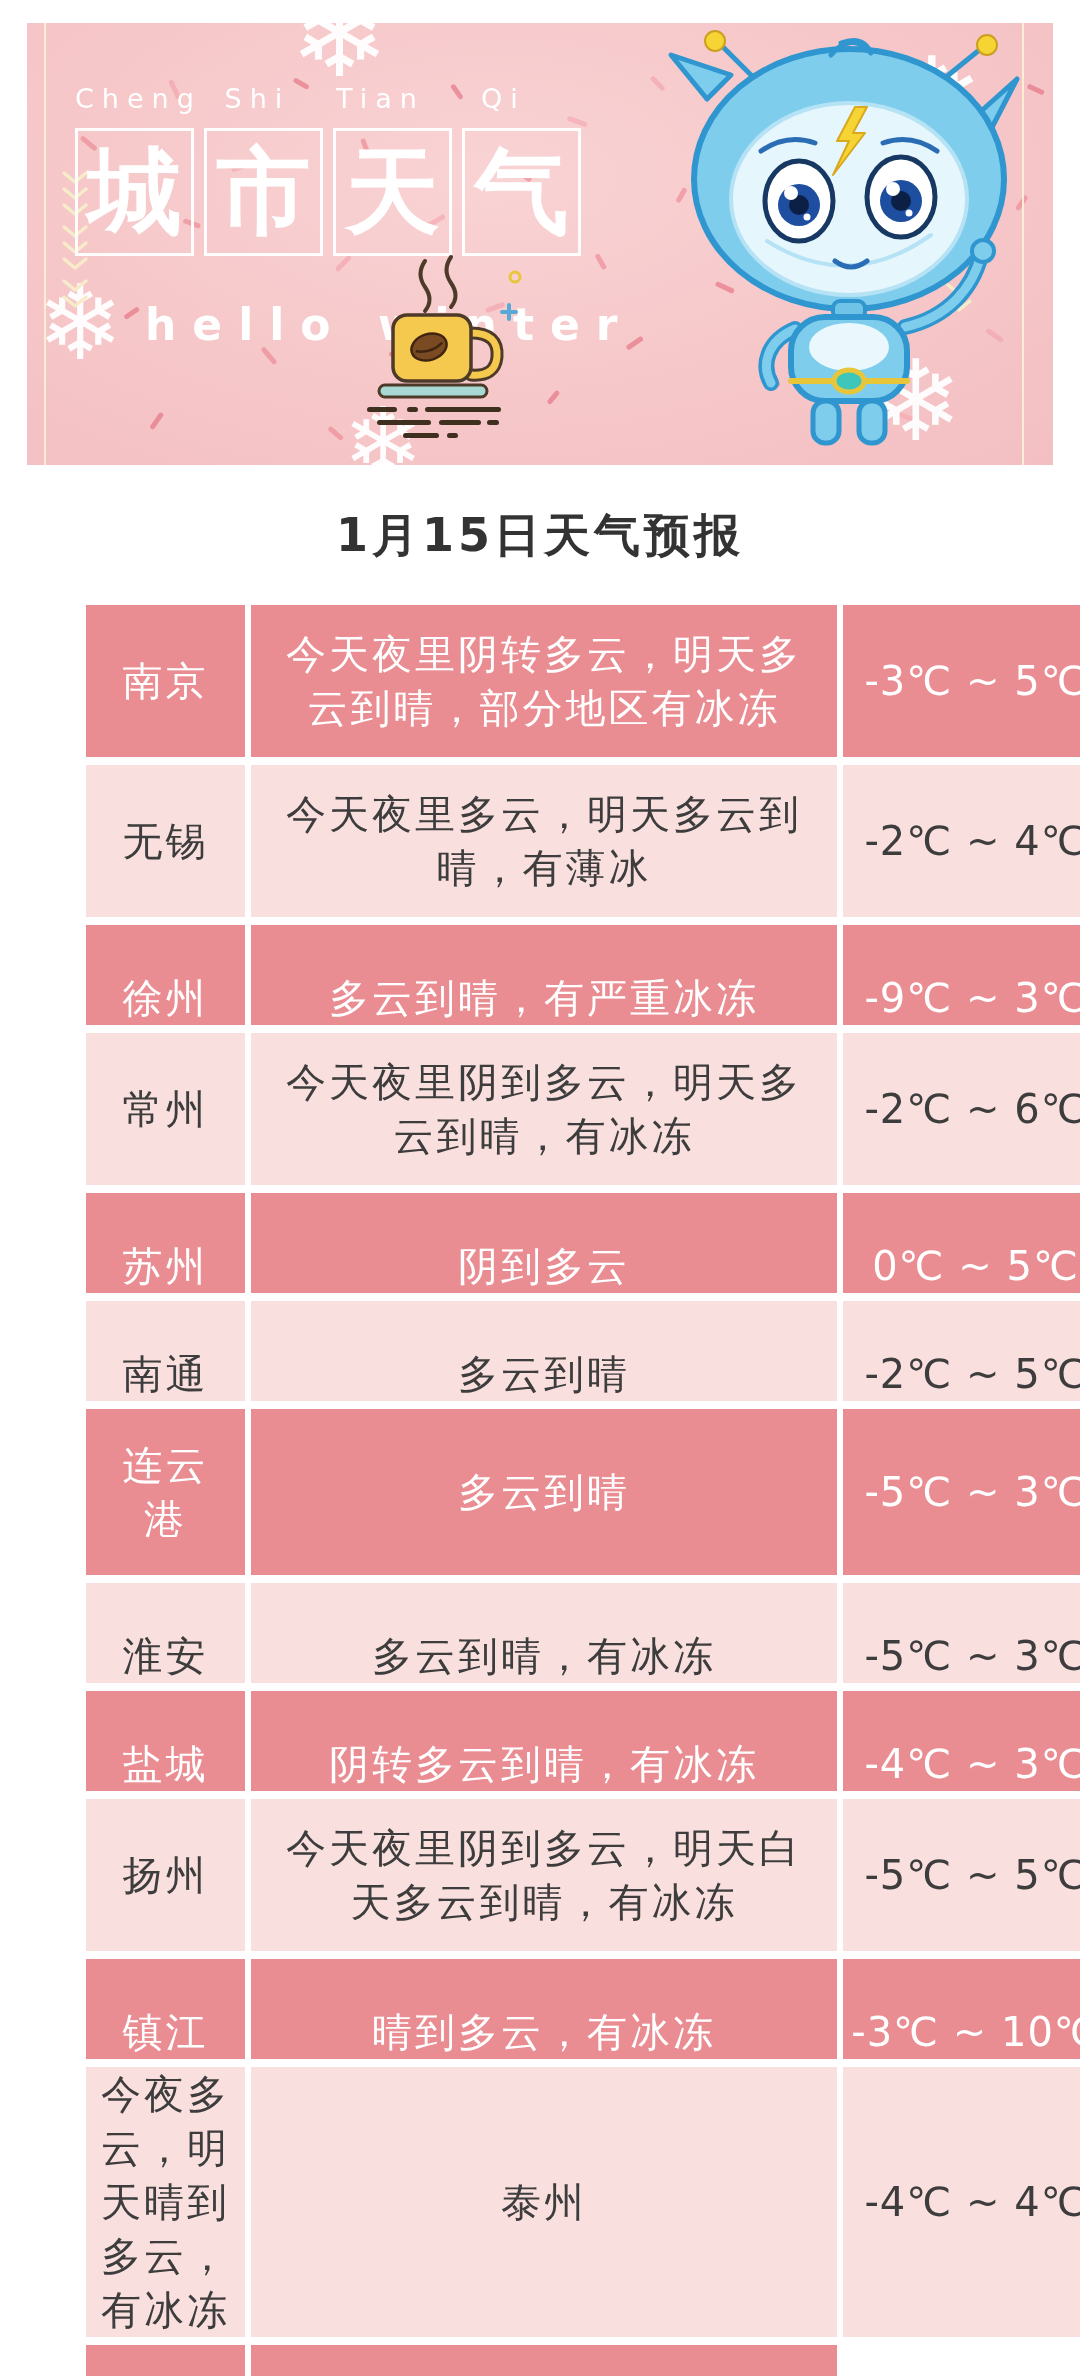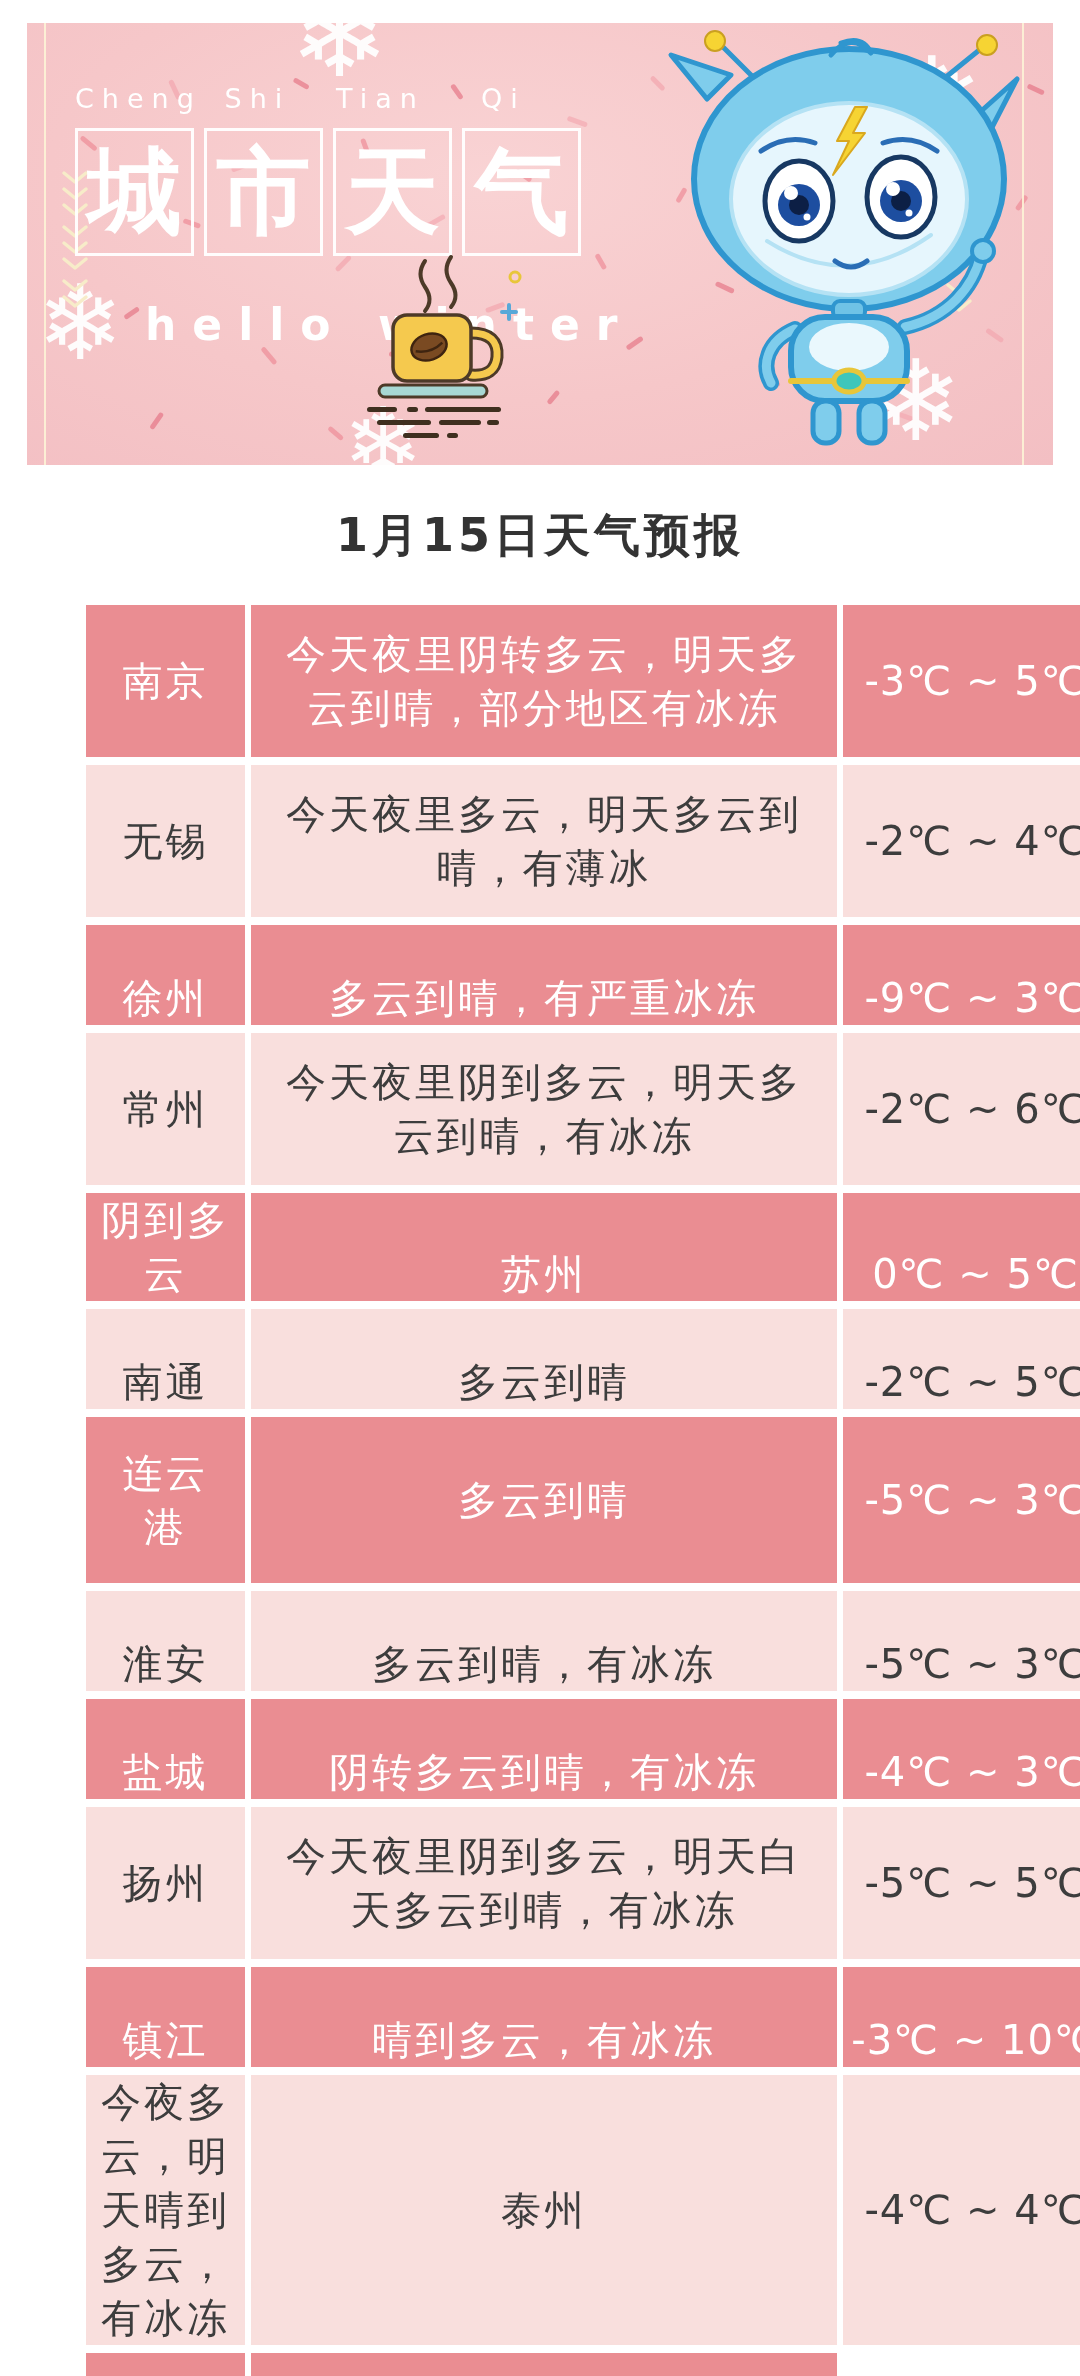--- a/index.html
+++ b/index.html
@@ -293,25 +293,25 @@
       </div>
       <div class="cell city light tall">
         <span class="inner">常州</span>
       </div>
       <div class="cell desc light tall">
         <span class="inner">今天夜里阴到多云，明天多云到晴，有冰冻</span>
       </div>
       <div class="cell temp light tall">
         <span class="inner">-2℃ ~ 6℃</span>
       </div>
+      <div class="cell city dark normal">
+        <span class="inner">苏州</span>
+      </div>
       <div class="cell desc dark normal">
         <span class="inner">阴到多云</span>
-      </div>
-      <div class="cell city dark normal">
-        <span class="inner">苏州</span>
       </div>
       <div class="cell temp dark normal">
         <span class="inner">0℃ ~ 5℃</span>
       </div>
       <div class="cell city light normal">
         <span class="inner">南通</span>
       </div>
       <div class="cell desc light normal">
         <span class="inner">多云到晴</span>
       </div>

